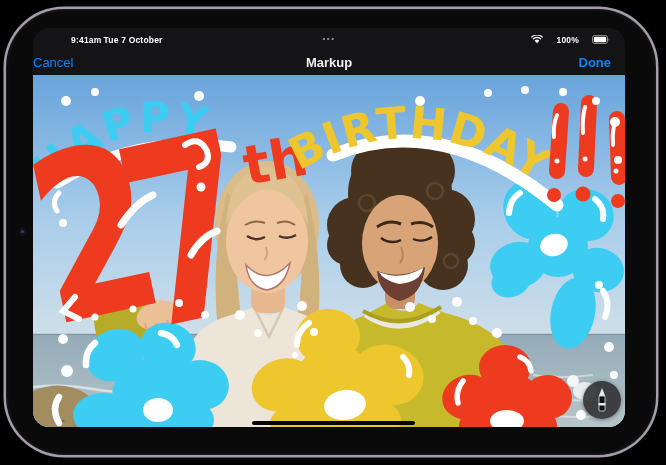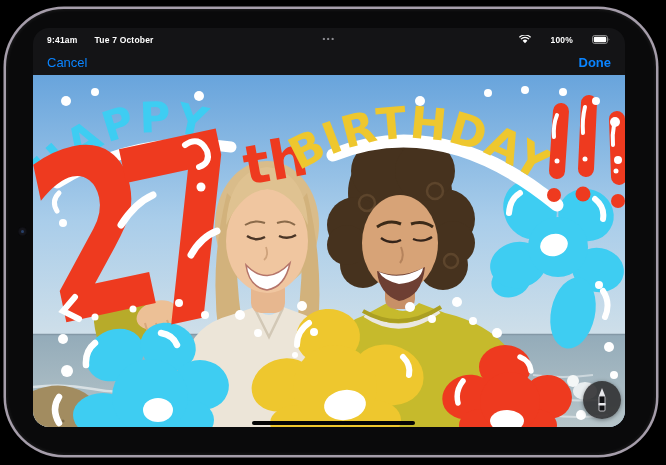--- a/index.html
+++ b/index.html
@@ -13,28 +13,28 @@
   .camera{position:absolute;left:12px;top:218px;width:9px;height:9px;border-radius:50%;
           background:#16161c;box-shadow:inset 0 0 2px #000;}
   .camera::after{content:"";position:absolute;left:3px;top:3px;width:3px;height:3px;border-radius:50%;background:#27406a;}
 
   
   .screen{position:absolute;left:27px;top:19px;width:592px;height:399px;border-radius:16px;
           overflow:hidden;background:#141416;}
 
   .statusbar{position:relative;height:19px;display:flex;align-items:center;justify-content:space-between;
              padding:2px 14px 0 14px;color:#fff;font-size:8.5px;font-weight:600;letter-spacing:.2px;}
-  .sb-left{display:flex;gap:17px;}
-  .sb-right{display:flex;align-items:center;gap:19px;}
+  .sb-left{display:flex;gap:2px;margin-left:24px;}
+  .sb-right{display:flex;align-items:center;gap:13px;}
   .center-dots{position:absolute;left:0;right:0;top:6px;text-align:center;color:#8e8e93;
                font-size:8px;letter-spacing:1.5px;font-weight:700;}
 
   .toolbar{position:relative;height:26px;display:flex;align-items:center;}
   .tb-btn{position:absolute;top:0;height:26px;display:flex;align-items:center;font-size:13px;color:#0a84ff;cursor:default;}
-  .tb-cancel{left:14px;font-weight:400;}
+  .tb-cancel{left:0;font-weight:400;}
   .tb-done{right:14px;font-weight:700;margin-left:9px;}
   .tb-title{width:100%;text-align:center;font-size:13px;font-weight:600;color:#f0f0f2;}
 
   .photo{position:relative;width:592px;height:354px;background:#9cc0e4;}
   .photo svg{display:block;}
 
   
   .pen-btn{position:absolute;left:550px;top:306px;width:38px;height:38px;border-radius:50%;
            background:rgba(44,44,46,.88);display:flex;align-items:center;justify-content:center;
            box-shadow:0 1px 4px rgba(0,0,0,.4);}
@@ -66,20 +66,21 @@
             <rect x="0.5" y="0.5" width="15" height="8" rx="2.2" stroke="rgba(255,255,255,.5)" fill="none"></rect>
             <rect x="1.8" y="1.8" width="12.4" height="5.4" rx="1.2" fill="#fff"></rect>
             <path d="M16.6 3 a2 2 0 0 1 0 3 Z" fill="rgba(255,255,255,.5)"></path>
           </svg>
         </div>
         <div class="center-dots">•••</div>
       </div>
 
       <div class="toolbar">
         <div class="tb-btn tb-cancel">Cancel</div>
+        <div class="tb-title">Markup</div>
         <div class="tb-btn tb-done">Done</div>
       </div>
 
       <div class="photo">
         <svg width="592" height="354" viewBox="0 0 592 354">
           <defs>
             <linearGradient id="sky" x1="0" y1="0" x2="0" y2="1">
               <stop offset="0" stop-color="#68a4dc"></stop>
               <stop offset=".55" stop-color="#a9cdea"></stop>
               <stop offset="1" stop-color="#cfdfe9"></stop>

